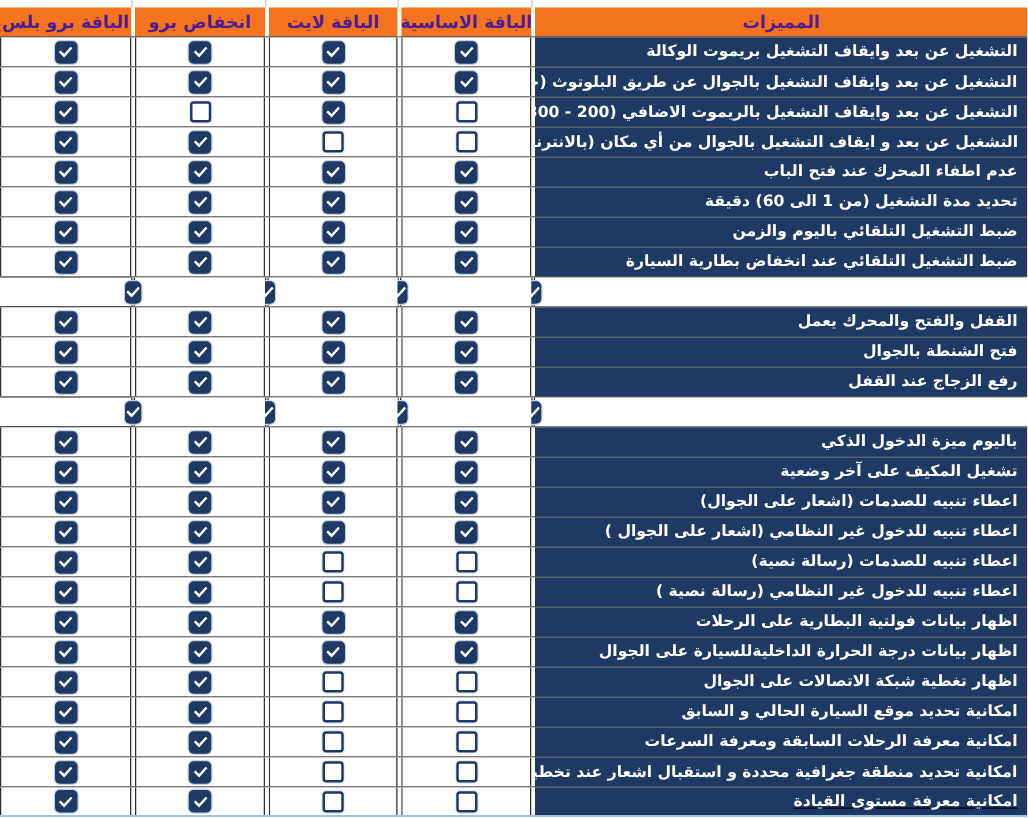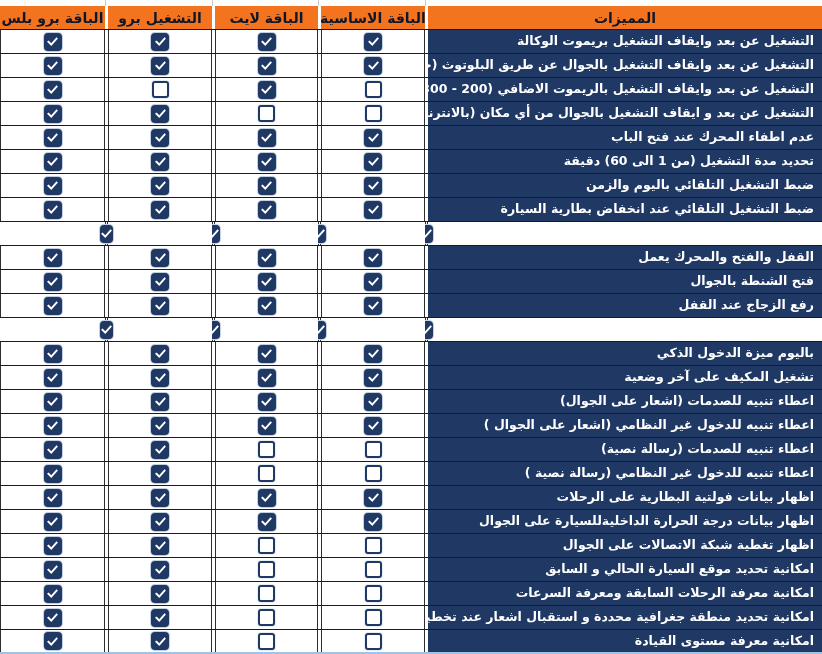--- a/index.html
+++ b/index.html
@@ -7,27 +7,27 @@
   #app{position:relative;width:822px;height:654px;background:#fff;overflow:hidden;direction:rtl;}
 
   .grid-row{display:grid;grid-template-columns:394px 3px 104px 3px 103px 3px 104px 3px 105px;direction:rtl;}
 
   
   #topstrip{height:6px;}
   #topstrip .tick{border-left:1px solid #c9c9c9;height:6px;}
 
   
   #header{height:24px;border-bottom:1px solid #1b1b1b;box-sizing:border-box;}
-  .hcell{background:var(--orange,#F4731E);color:#0f172a;font-weight:bold;font-size:14px;
+  .hcell{background:var(--orange,#F4731E);color:#4c1d95;font-weight:bold;font-size:14px;
          display:flex;align-items:center;justify-content:center;white-space:nowrap;overflow:hidden;line-height:1;}
   .hgap{background:#fff;}
 
   
   .trow{height:24px;border-bottom:1px solid #1b1b1b;box-sizing:border-box;}
-  .trow.last{border-bottom:2px solid var(--bottomline,#9DC3E6);}
+  .trow.last{border-bottom:2px solid var(--bottomline,#9DC3E6);text-decoration:underline;}
   .fcell{background:var(--navy,#1F3864);color:#fff;font-weight:bold;font-size:12.5px;
          display:flex;align-items:center;justify-content:flex-start;
          padding:0 8px 0 4px;white-space:nowrap;overflow:hidden;line-height:1;}
   .gapcell{background:#fff;}
   .ccell{background:#fff;border-right:1px solid #2e2e2e;border-left:1px solid #2e2e2e;
          display:flex;align-items:center;justify-content:center;}
 
   
   .cb{box-sizing:border-box;display:flex;align-items:center;justify-content:center;cursor:pointer;}
   .cb.checked{width:18px;height:18px;background:var(--navy,#1F3864);border-radius:4px;
@@ -53,21 +53,21 @@
     <div></div>
   </div>
 
   <div id="header" class="grid-row">
     <div class="hcell">المميزات</div>
     <div class="hgap"></div>
     <div class="hcell">الباقة الاساسية</div>
     <div class="hgap"></div>
     <div class="hcell">الباقة لايت</div>
     <div class="hgap"></div>
-    <div class="hcell">التشغيل برو</div>
+    <div class="hcell">انخفاض برو</div>
     <div class="hgap"></div>
     <div class="hcell">الباقة برو بلس</div>
   </div>
 
   <div id="rows">
       <div class="grid-row trow">
         <div class="fcell">التشغيل عن بعد وايقاف التشغيل بريموت الوكالة</div>
         <div class="gapcell"></div>
         <div class="ccell">
           <div class="cb checked" role="checkbox" aria-checked="true">

